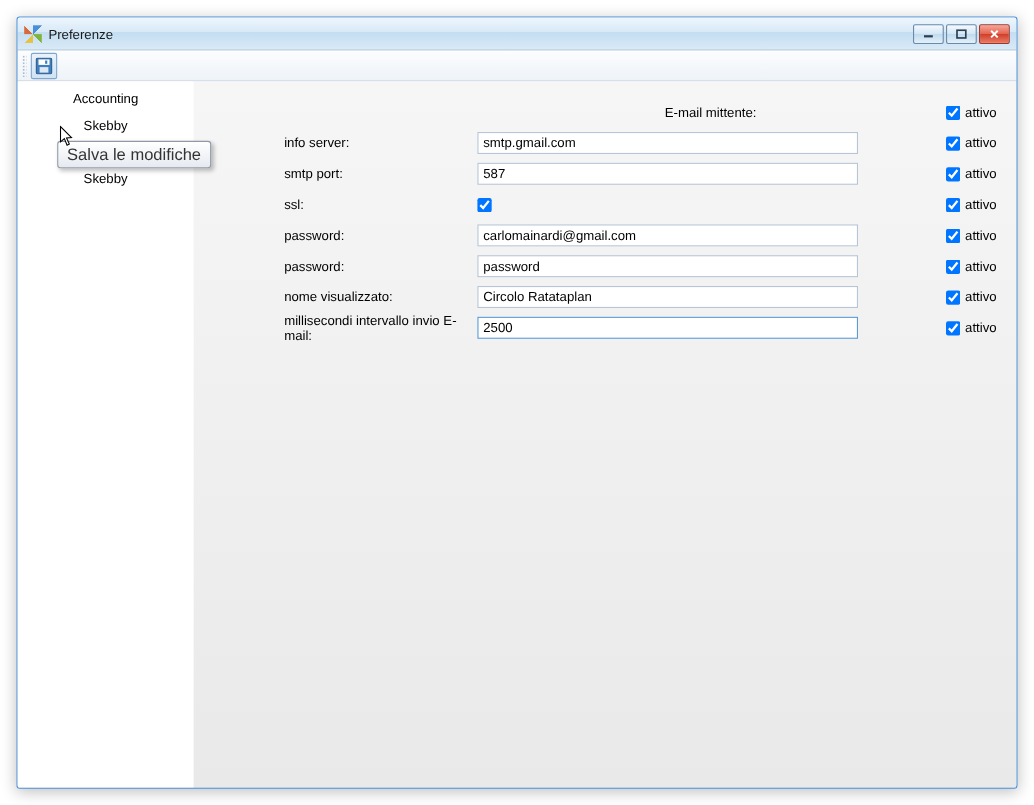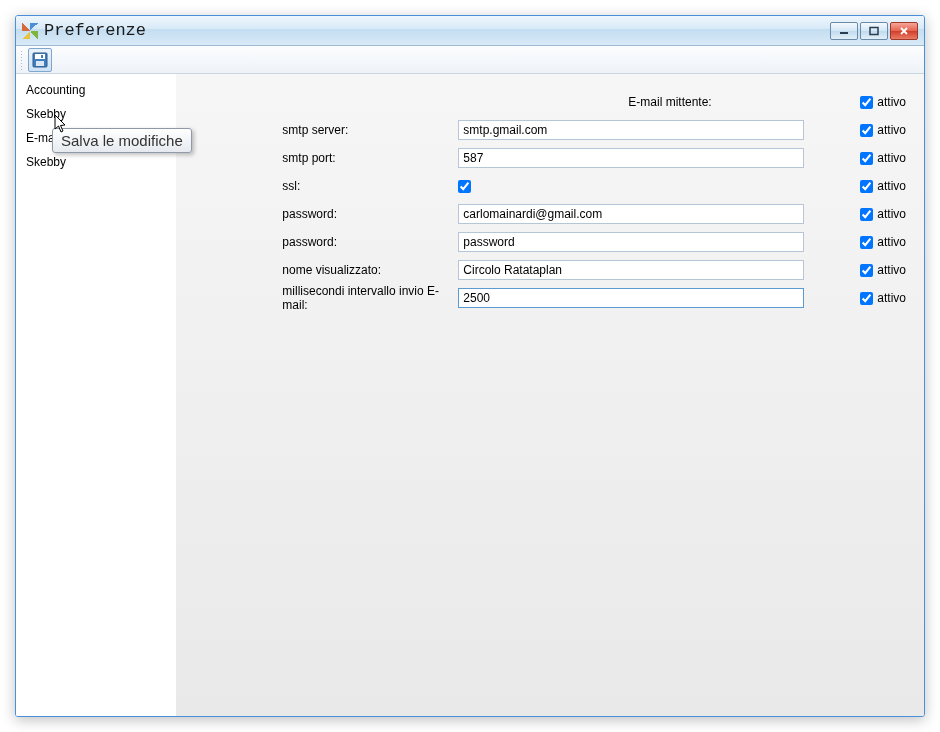--- a/index.html
+++ b/index.html
@@ -38,23 +38,22 @@
     content: "";
     position: absolute; inset: 0;
     background:
       linear-gradient(45deg,#d66a3a 50%, transparent 50%) top left/8px 8px no-repeat,
       linear-gradient(135deg,#4a90d9 50%, transparent 50%) top right/8px 8px no-repeat,
       linear-gradient(-45deg,#e7c23e 50%, transparent 50%) bottom left/8px 8px no-repeat,
       linear-gradient(-135deg,#7fb53c 50%, transparent 50%) bottom right/8px 8px no-repeat;
   }
   .titlebar .title {
     color: #1a1a1a;
-    font-size: 17px;
+    font-size: 12px;
     flex: 1;
-    font-family: Liberation Mono, monospace;
   }
   .win-controls { display: flex; gap: 2px; }
   .win-btn {
     width: 28px; height: 18px;
     border: 1px solid #6b8aa9;
     border-radius: 2px;
     display: inline-flex;
     align-items: center;
     justify-content: center;
     background: linear-gradient(to bottom, #f4f9fe 0%, #d3e6f5 50%, #c0daee 51%, #e3f0f9 100%);
@@ -102,20 +101,21 @@
   .sidebar {
     width: 160px;
     background: #fff;
     border-right: 0;
     padding-top: 4px;
   }
   .sidebar-item {
     padding: 5px 10px;
     color: #000;
     cursor: default;
+    text-align: center;
   }
   .main {
     flex: 1;
     padding: 14px 18px;
     position: relative;
   }
   .form-row {
     display: flex;
     align-items: center;
     height: 28px;
@@ -136,21 +136,21 @@
     color: #000;
   }
   .form-input.selected {
     border-color: #5a9bd5;
   }
   .form-check-ssl {
     width: 13px; height: 13px;
     margin: 0;
   }
   .attivo-col {
-    margin-left: 12px;
+    margin-left: 36px;
     display: flex;
     align-items: center;
     padding-left: 44px;
   }
   .attivo-col input {
     width: 13px; height: 13px;
     margin: 0 4px 0 0;
   }
   .attivo-col span { color: #000; }
 
@@ -226,21 +226,21 @@
     <div class="main" id="main-panel">
 
     <div class="form-row">
           <span class="form-label">E-mail mittente:</span>
           <label class="attivo-col">
             <input type="checkbox" checked="" style="">
             <span>attivo</span>
           </label>
         </div>
         <div class="form-row">
-          <span class="form-label">smtp server:</span>
+          <span class="form-label">info server:</span>
           <input class="form-input" value="smtp.gmail.com" style="">
           <label class="attivo-col">
             <input type="checkbox" checked="" style="">
             <span>attivo</span>
           </label>
         </div>
         <div class="form-row">
           <span class="form-label">smtp port:</span>
           <input class="form-input" value="587" style="">
           <label class="attivo-col">

